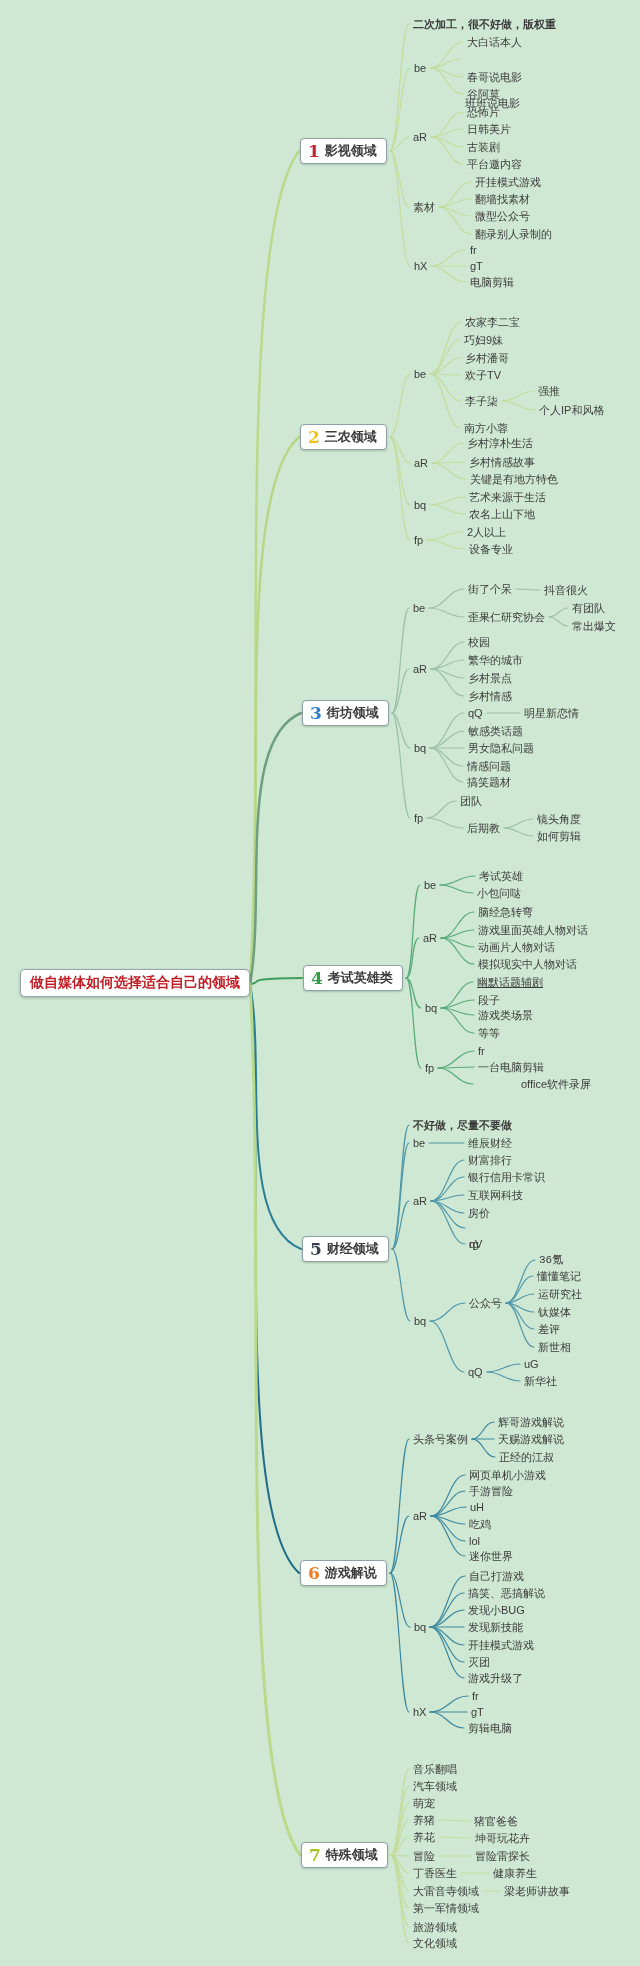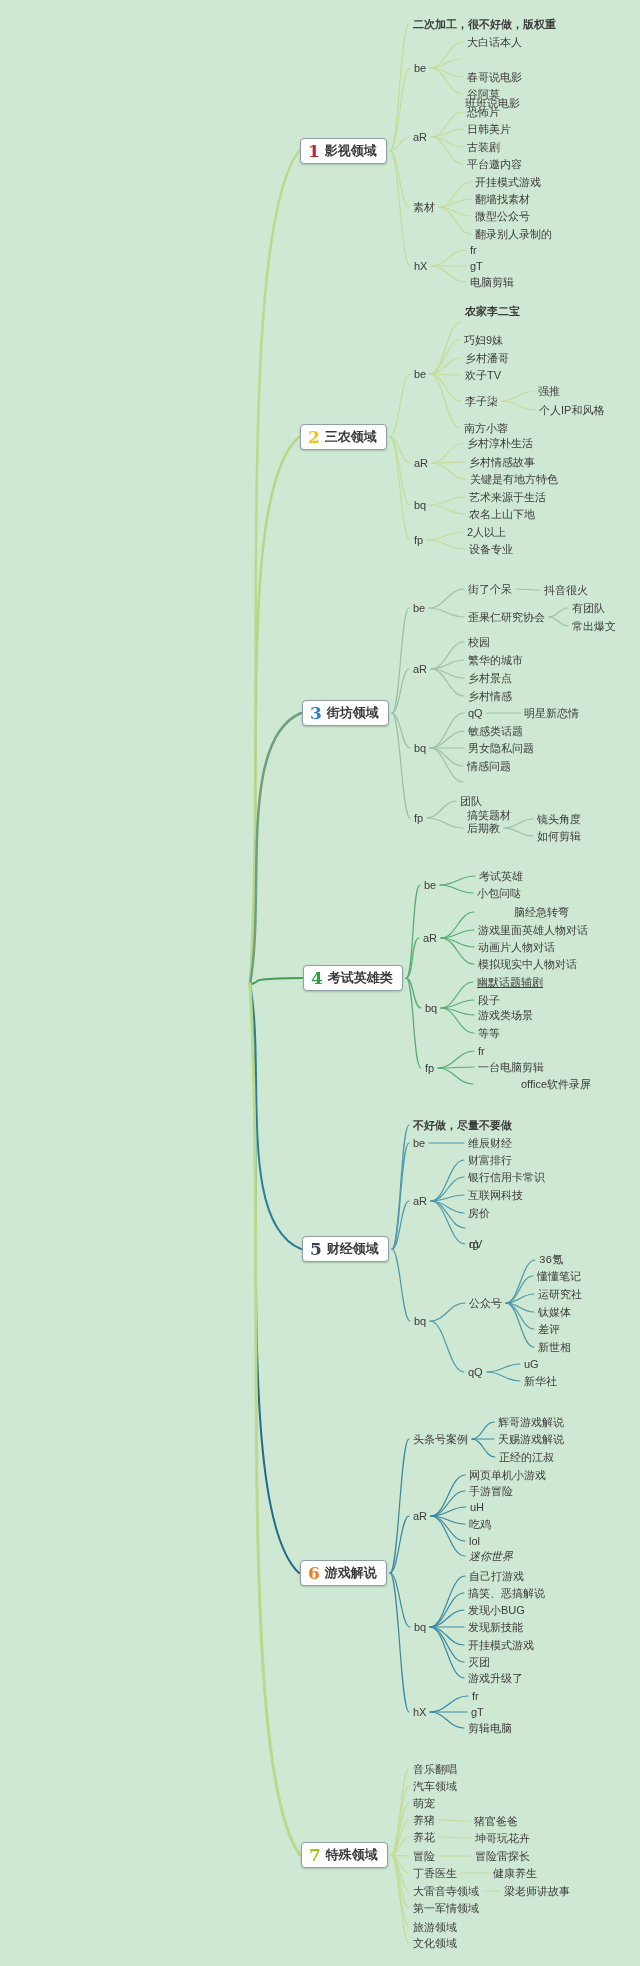--- a/index.html
+++ b/index.html
@@ -164,20 +164,21 @@
       <path d="M439,1856 C453.4,1856 456.6,1856 471,1856" fill="none" stroke="#c3dc9b" stroke-width="1.2" stroke-linecap="round"></path>
       <path d="M391,1855 C399.1,1855 400.9,1873 409,1873" fill="none" stroke="#c3dc9b" stroke-width="1.2" stroke-linecap="round"></path>
       <path d="M461,1873 C473.6,1873 476.4,1873 489,1873" fill="none" stroke="#c3dc9b" stroke-width="1.2" stroke-linecap="round"></path>
       <path d="M391,1855 C399.1,1855 400.9,1891 409,1891" fill="none" stroke="#c3dc9b" stroke-width="1.2" stroke-linecap="round"></path>
       <path d="M483,1891 C491.1,1891 491.9,1891 500,1891" fill="none" stroke="#c3dc9b" stroke-width="1.2" stroke-linecap="round"></path>
       <path d="M391,1855 C399.1,1855 400.9,1908 409,1908" fill="none" stroke="#c3dc9b" stroke-width="1.2" stroke-linecap="round"></path>
       <path d="M391,1855 C399.1,1855 400.9,1927 409,1927" fill="none" stroke="#c3dc9b" stroke-width="1.2" stroke-linecap="round"></path>
       <path d="M391,1855 C399.1,1855 400.9,1943 409,1943" fill="none" stroke="#c3dc9b" stroke-width="1.2" stroke-linecap="round"></path>
     </svg>
   <div id="nodes">
+    <div id="root-node" style="left: 20px; top: 969px; color: rgb(193, 30, 38);">做自媒体如何选择适合自己的领域</div>
   <div class="sec" style="left: 300px; top: 138px;">
         <span class="num" style="color: rgb(192, 39, 45);">1</span>
         <span class="lbl">影视领域</span>
       </div>
       <div class="txt note" style="left: 413px; top: 16px;">二次加工，很不好做，版权重</div>
       <div class="txt" style="left: 414px; top: 60px;">be</div>
       <div class="txt" style="left: 467px; top: 34px;">大白话本人</div>
       <div class="txt" style="left: 465px; top: 51px; margin-top: 44px;">班班说电影</div>
       <div class="txt" style="left: 467px; top: 69px;">春哥说电影</div>
       <div class="txt" style="left: 467px; top: 86px;">谷阿莫</div>
@@ -193,21 +194,21 @@
       <div class="txt" style="left: 475px; top: 226px;">翻录别人录制的</div>
       <div class="txt" style="left: 414px; top: 258px;">hX</div>
       <div class="txt" style="left: 470px; top: 242px;">fr</div>
       <div class="txt" style="left: 470px; top: 258px;">gT</div>
       <div class="txt" style="left: 470px; top: 274px;">电脑剪辑</div>
       <div class="sec" style="left: 300px; top: 424px;">
         <span class="num" style="color: rgb(242, 194, 28);">2</span>
         <span class="lbl">三农领域</span>
       </div>
       <div class="txt" style="left: 414px; top: 366px;">be</div>
-      <div class="txt" style="left: 465px; top: 303px; font-weight: bold;">农家李二宝</div>
+      <div class="txt" style="left: 465px; top: 314px;">农家李二宝</div>
       <div class="txt" style="left: 464px; top: 332px;">巧妇9妹</div>
       <div class="txt" style="left: 465px; top: 350px;">乡村潘哥</div>
       <div class="txt" style="left: 465px; top: 367px;">欢子TV</div>
       <div class="txt" style="left: 465px; top: 393px;">李子柒</div>
       <div class="txt" style="left: 538px; top: 383px;">强推</div>
       <div class="txt" style="left: 539px; top: 402px;">个人IP和风格</div>
       <div class="txt" style="left: 464px; top: 420px;">南方小蓉</div>
       <div class="txt" style="left: 414px; top: 455px;">aR</div>
       <div class="txt" style="left: 467px; top: 435px;">乡村淳朴生活</div>
       <div class="txt" style="left: 469px; top: 454px;">乡村情感故事</div>
@@ -232,35 +233,35 @@
       <div class="txt" style="left: 468px; top: 634px;">校园</div>
       <div class="txt" style="left: 468px; top: 652px;">繁华的城市</div>
       <div class="txt" style="left: 468px; top: 670px;">乡村景点</div>
       <div class="txt" style="left: 468px; top: 688px;">乡村情感</div>
       <div class="txt" style="left: 414px; top: 740px;">bq</div>
       <div class="txt" style="left: 468px; top: 705px;">qQ</div>
       <div class="txt" style="left: 524px; top: 705px;">明星新恋情</div>
       <div class="txt" style="left: 468px; top: 723px;">敏感类话题</div>
       <div class="txt" style="left: 468px; top: 740px;">男女隐私问题</div>
       <div class="txt" style="left: 467px; top: 758px;">情感问题</div>
-      <div class="txt" style="left: 467px; top: 774px; margin-top: 33px;">搞笑题材</div>
+      <div class="txt" style="left: 467px; top: 774px;">搞笑题材</div>
       <div class="txt" style="left: 414px; top: 810px;">fp</div>
       <div class="txt" style="left: 460px; top: 793px;">团队</div>
       <div class="txt" style="left: 467px; top: 820px;">后期教</div>
       <div class="txt" style="left: 537px; top: 811px;">镜头角度</div>
       <div class="txt" style="left: 537px; top: 828px;">如何剪辑</div>
       <div class="sec" style="left: 303px; top: 965px;">
         <span class="num" style="color: rgb(47, 158, 68);">4</span>
         <span class="lbl">考试英雄类</span>
       </div>
       <div class="txt" style="left: 424px; top: 877px;">be</div>
       <div class="txt" style="left: 479px; top: 868px;">考试英雄</div>
       <div class="txt" style="left: 477px; top: 885px;">小包问哒</div>
       <div class="txt" style="left: 423px; top: 930px;">aR</div>
-      <div class="txt" style="left: 478px; top: 904px; margin-left: 36px;">脑经急转弯</div>
+      <div class="txt" style="left: 478px; top: 904px;">脑经急转弯</div>
       <div class="txt" style="left: 478px; top: 922px;">游戏里面英雄人物对话</div>
       <div class="txt" style="left: 478px; top: 939px;">动画片人物对话</div>
       <div class="txt" style="left: 478px; top: 956px;">模拟现实中人物对话</div>
       <div class="txt" style="left: 425px; top: 1000px;">bq</div>
       <div class="txt" style="left: 477px; top: 974px; text-decoration: underline;">幽默话题辅剧</div>
       <div class="txt" style="left: 478px; top: 992px;">段子</div>
       <div class="txt" style="left: 478px; top: 1007px;">游戏类场景</div>
       <div class="txt" style="left: 478px; top: 1025px;">等等</div>
       <div class="txt" style="left: 425px; top: 1060px;">fp</div>
       <div class="txt" style="left: 478px; top: 1043px;">fr</div>
@@ -298,21 +299,21 @@
       <div class="txt" style="left: 413px; top: 1431px;">头条号案例</div>
       <div class="txt" style="left: 498px; top: 1414px;">辉哥游戏解说</div>
       <div class="txt" style="left: 498px; top: 1431px;">天赐游戏解说</div>
       <div class="txt" style="left: 499px; top: 1449px;">正经的江叔</div>
       <div class="txt" style="left: 413px; top: 1508px;">aR</div>
       <div class="txt" style="left: 469px; top: 1467px;">网页单机小游戏</div>
       <div class="txt" style="left: 469px; top: 1483px;">手游冒险</div>
       <div class="txt" style="left: 470px; top: 1499px;">uH</div>
       <div class="txt" style="left: 469px; top: 1516px;">吃鸡</div>
       <div class="txt" style="left: 469px; top: 1533px;">lol</div>
-      <div class="txt" style="left: 469px; top: 1548px; font-style: italic;">迷你世界</div>
+      <div class="txt" style="left: 469px; top: 1548px;">迷你世界</div>
       <div class="txt" style="left: 414px; top: 1619px;">bq</div>
       <div class="txt" style="left: 469px; top: 1568px;">自己打游戏</div>
       <div class="txt" style="left: 468px; top: 1585px;">搞笑、恶搞解说</div>
       <div class="txt" style="left: 468px; top: 1602px;">发现小BUG</div>
       <div class="txt" style="left: 468px; top: 1619px;">发现新技能</div>
       <div class="txt" style="left: 468px; top: 1637px;">开挂模式游戏</div>
       <div class="txt" style="left: 468px; top: 1654px;">灭团</div>
       <div class="txt" style="left: 468px; top: 1670px;">游戏升级了</div>
       <div class="txt" style="left: 413px; top: 1704px;">hX</div>
       <div class="txt" style="left: 472px; top: 1688px;">fr</div>

